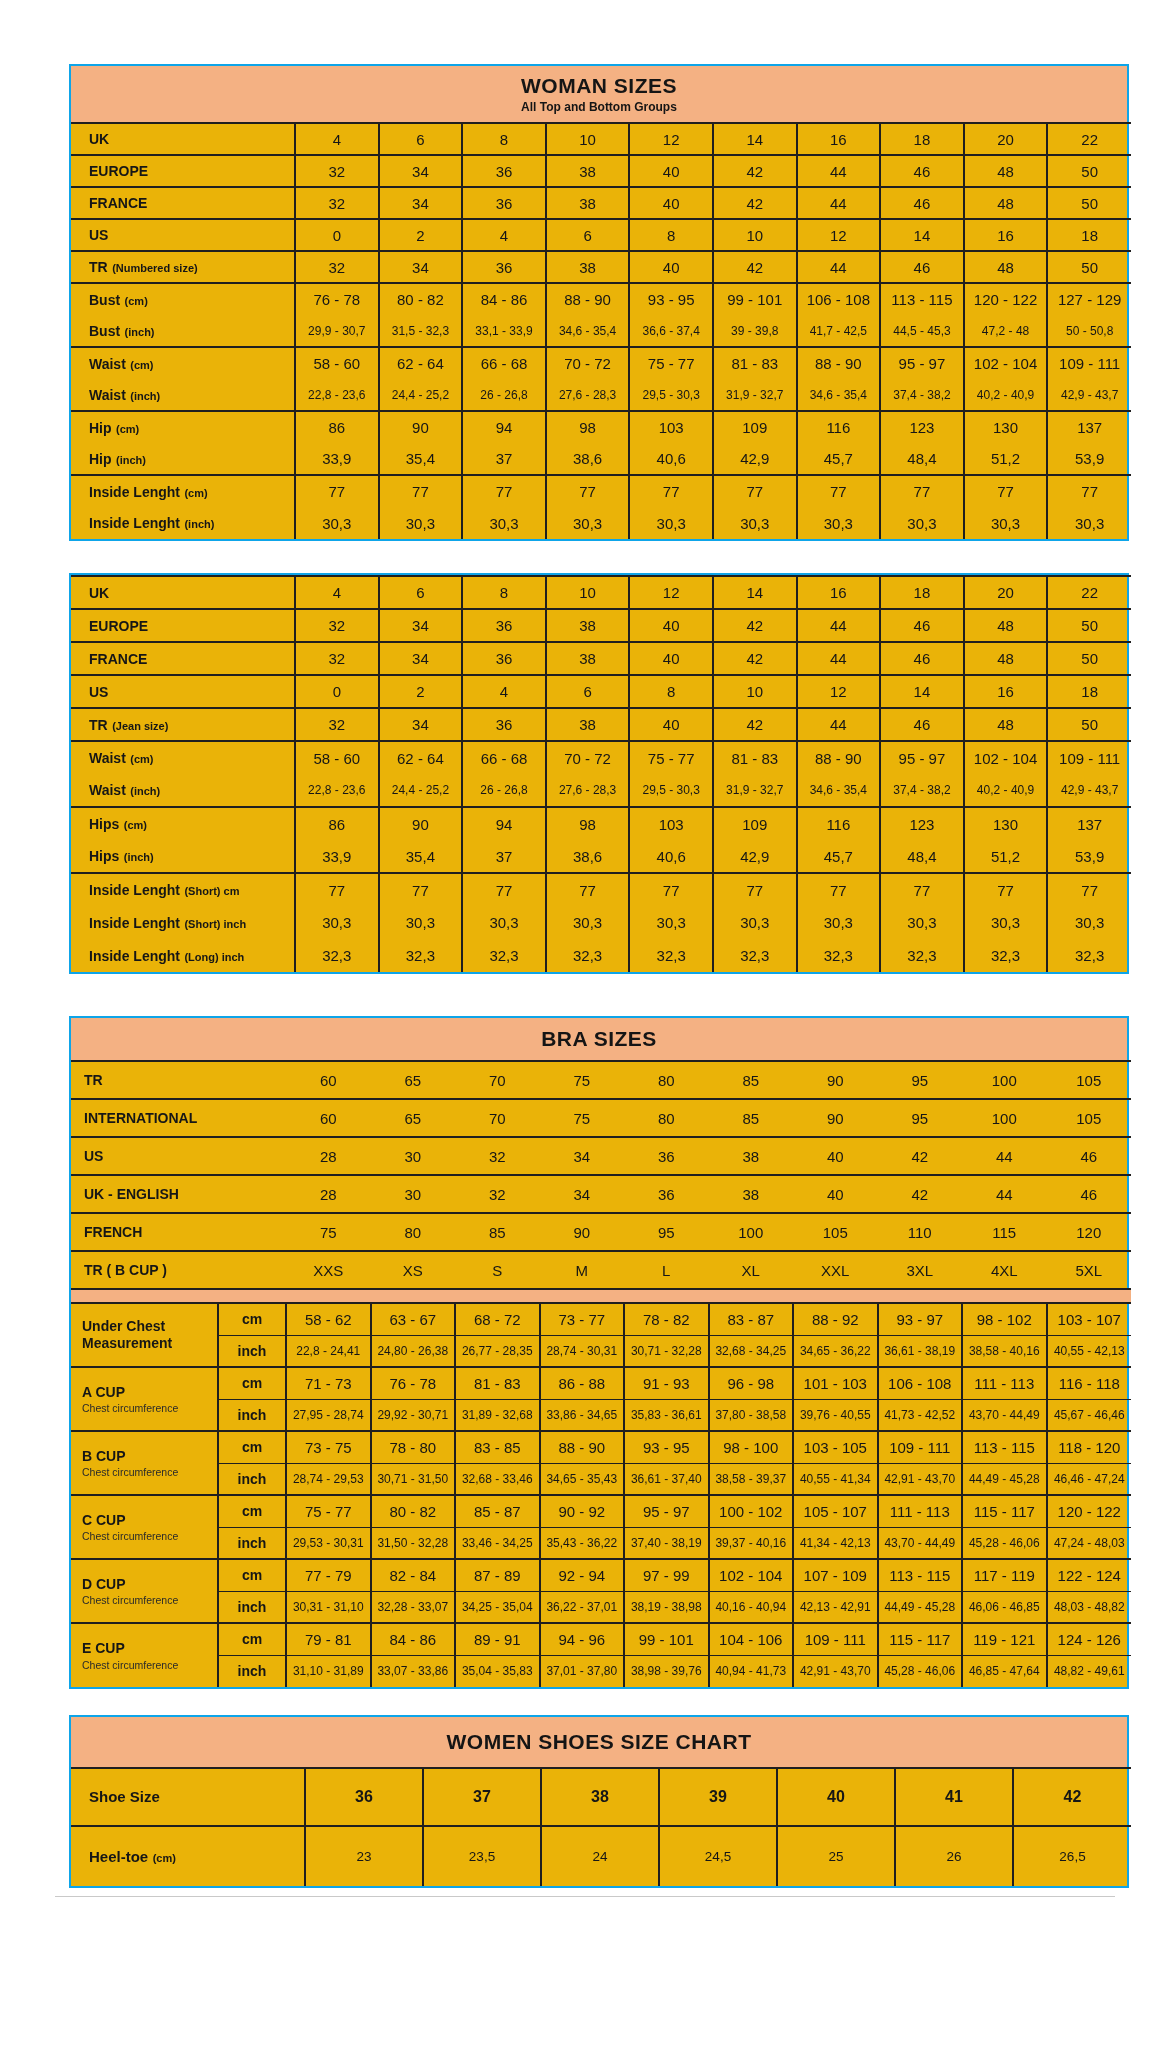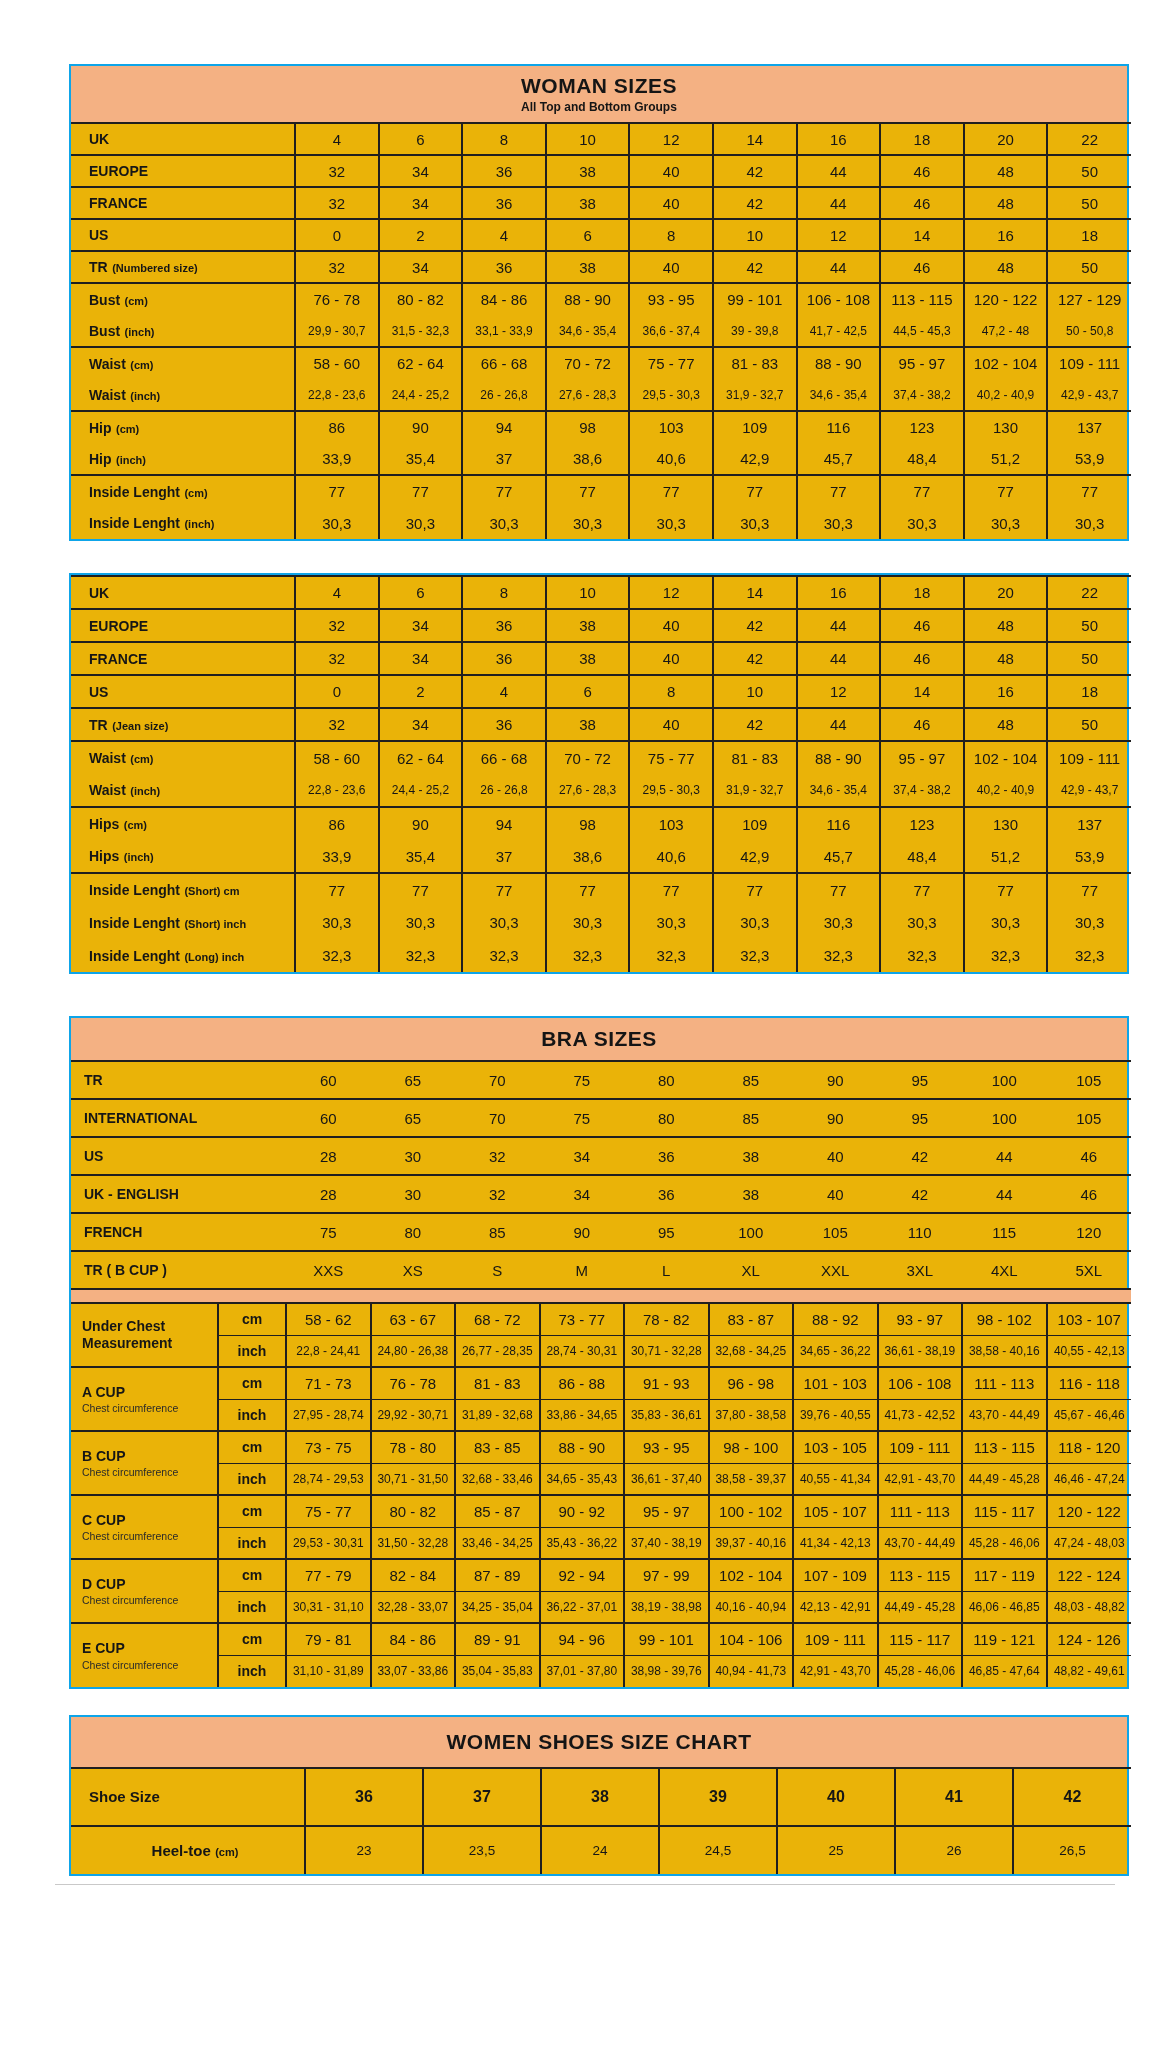--- a/index.html
+++ b/index.html
@@ -29,21 +29,21 @@
   .t2 tr.bandrow td{background:#f4b183;height:14px;border-top:2px solid #1f1f1f;border-bottom:2px solid #1f1f1f;padding:0;}
   .t2 tr.cup td, .t2 tr.thin td{border-left:2px solid #1f1f1f;height:32px;}
   .t2 tr.cup td{border-top:2px solid #1f1f1f;}
   .t2 tr.thin td{border-top:1.5px solid #1f1f1f;}
   .t2 td.cuplab{border-left:none !important;border-top:2px solid #1f1f1f;text-align:left;padding-left:11px;vertical-align:middle;}
   .cuplab-main{display:block;font-size:14px;font-weight:700;line-height:1.25;}
   .cuplab-sub{display:block;font-size:10.5px;font-weight:400;color:#2a2a2a;margin-top:1px;}
   .unit{font-size:14px;font-weight:700;}
   
   .t3 td{height:58px;}
-  .t3 tr.r2 td{height:48px;text-align:center;}
+  .t3 tr.r2 td{height:60px;}
   .t3 .val{font-size:16px;font-weight:700;}
   .t3 tr.r2 .val{font-size:13.5px;font-weight:400;}
   .t3 td.lab .lab-main{font-size:15px;}
   .after-line{width:1060px;margin:8px 0 0 55px;border-top:1px solid #c9c9c9;}
 </style>
 </head>
 <body>
 
 <div class="page">
 

